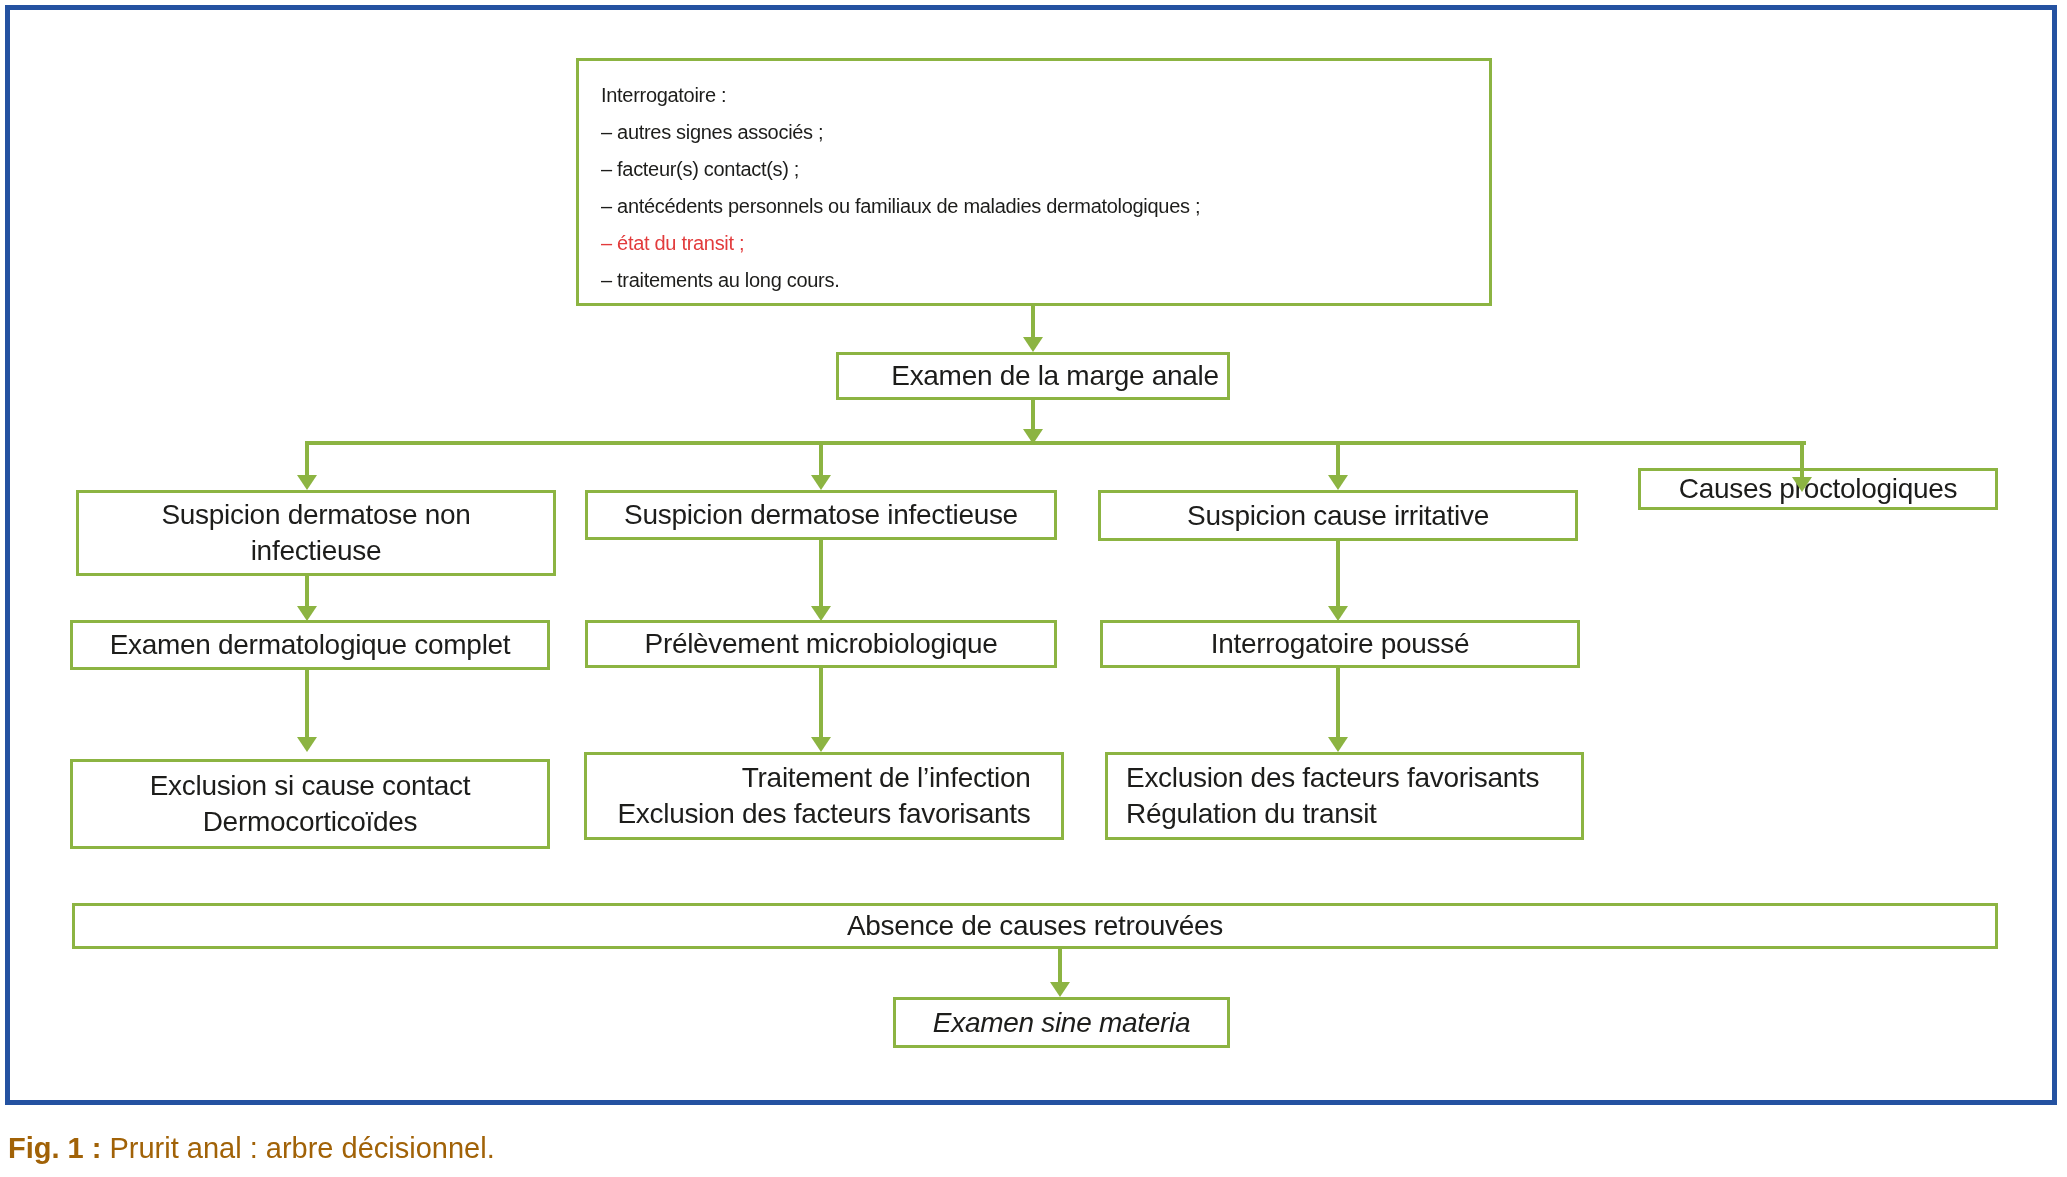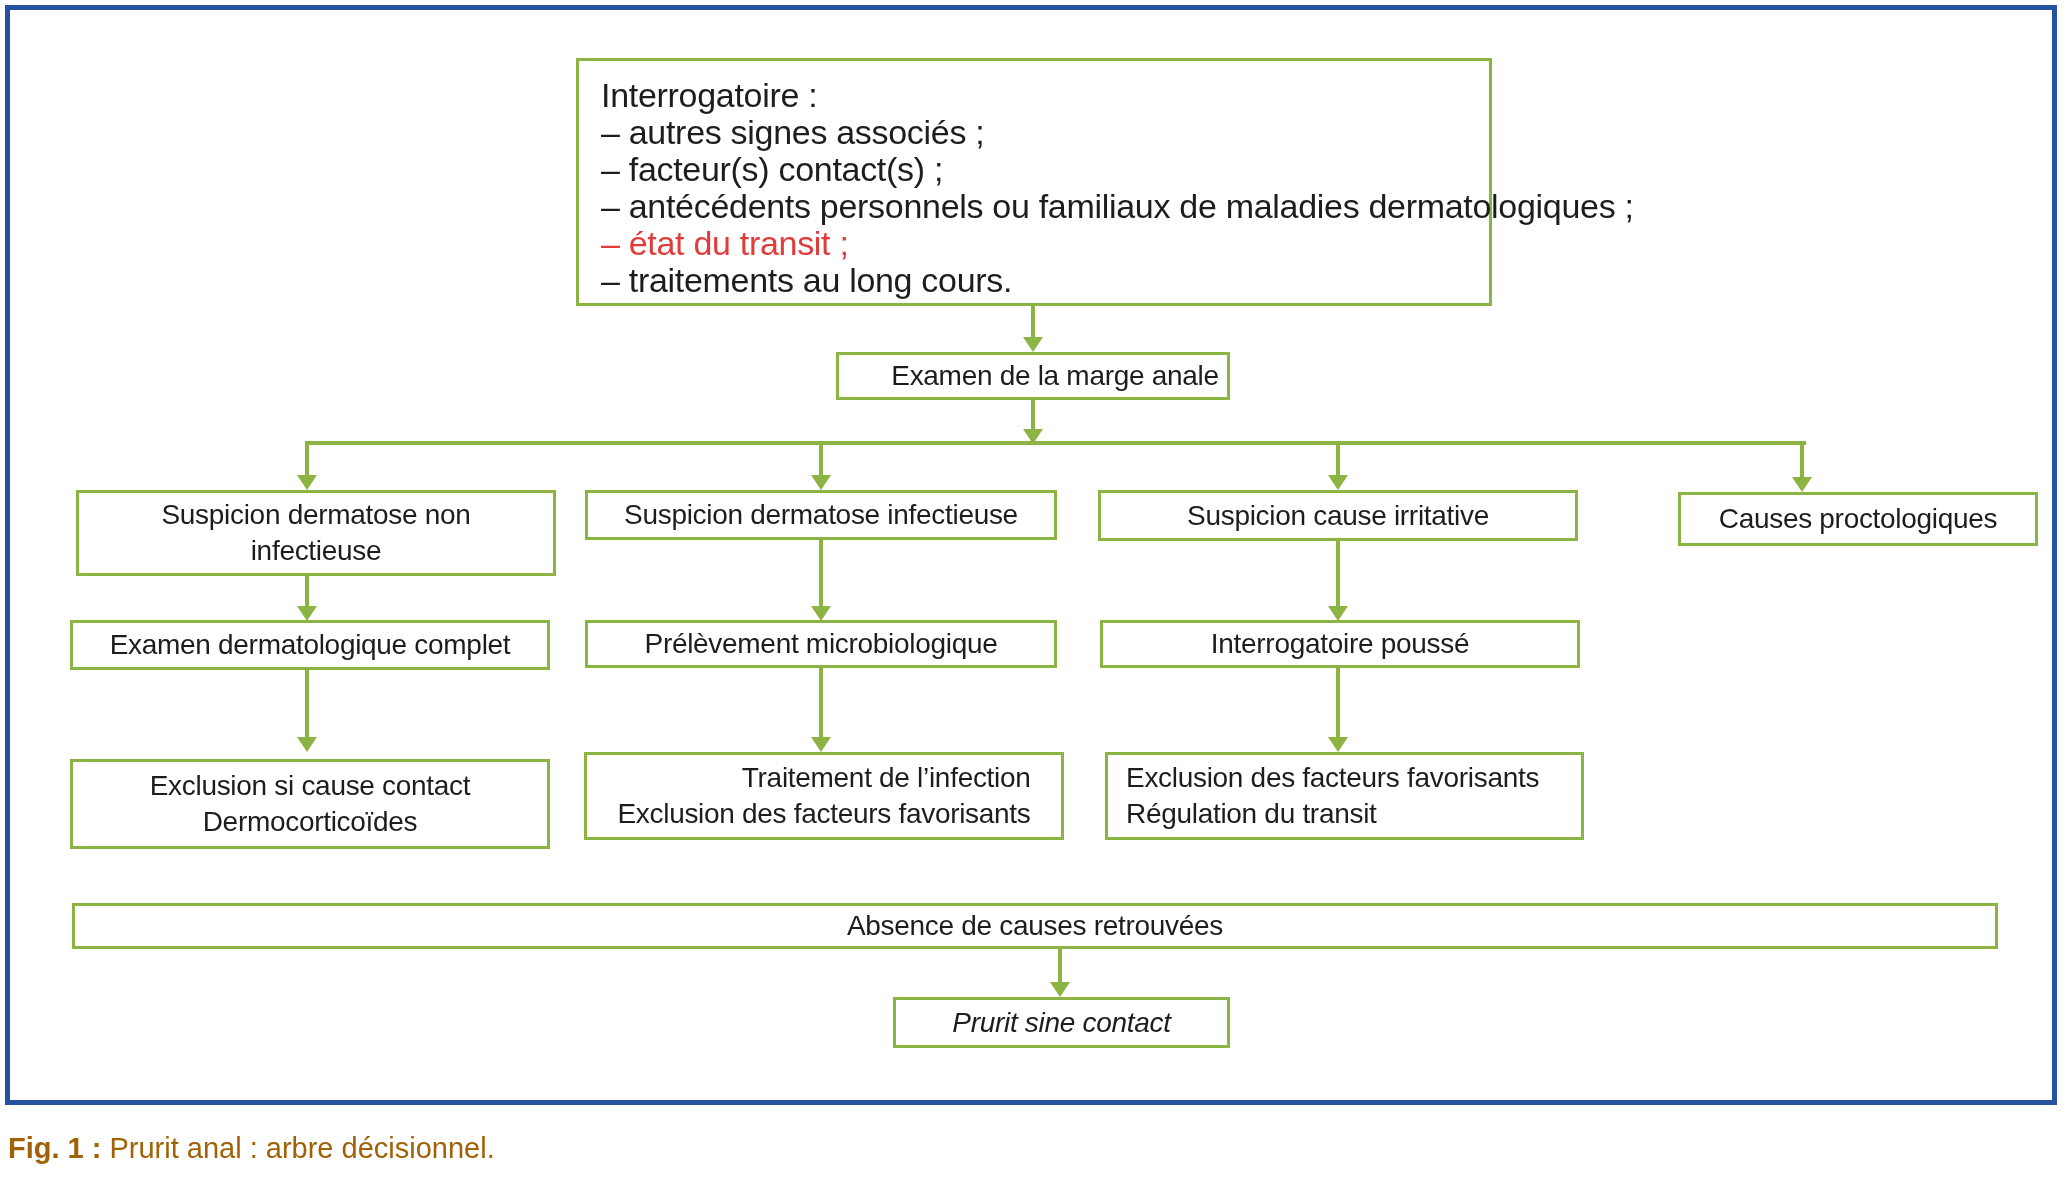--- a/index.html
+++ b/index.html
@@ -13,21 +13,21 @@
   }
   .node{
     position:absolute;box-sizing:border-box;border:3px solid #8cb442;background:#fff;
     display:flex;align-items:center;justify-content:center;text-align:center;
     font-size:28px;line-height:36px;white-space:pre-line;letter-spacing:-0.3px;
   }
   .node.align-left{justify-content:flex-start;text-align:left;padding-left:18px;}
   .node.italic{font-style:italic;}
   .interro{
     position:absolute;box-sizing:border-box;border:3px solid #8cb442;background:#fff;
-    font-size:34px;line-height:37px;padding:16px 22px;letter-spacing:-0.3px;
+    font-size:20px;line-height:37px;padding:16px 22px;letter-spacing:-0.3px;
   }
   .interro .row{white-space:nowrap;}
   .red{color:#e23b3c;}
   .vline{position:absolute;width:4px;background:#8cb442;}
   .hline{position:absolute;height:4px;background:#8cb442;}
   .ahead{
     position:absolute;width:0;height:0;
     border-left:10px solid transparent;border-right:10px solid transparent;
     border-top:15px solid #8cb442;
   }
@@ -49,36 +49,36 @@
     <div class="row red">– état du transit ;</div>
     <div class="row">– traitements au long cours.</div>
   </div>
 
   <div class="node" style="left:836px;top:352px;width:394px;height:48px;padding-left:44px;">Examen de la marge anale</div>
 
   <div class="node" style="left:76px;top:490px;width:480px;height:86px;">Suspicion dermatose non
 infectieuse</div>
   <div class="node" style="left:585px;top:490px;width:472px;height:50px;">Suspicion dermatose infectieuse</div>
   <div class="node" style="left:1098px;top:490px;width:480px;height:51px;">Suspicion cause irritative</div>
-  <div class="node" style="left:1638px;top:492px;width:360px;height:54px;margin-left:40px;">Causes proctologiques</div>
+  <div class="node" style="left:1638px;top:468px;width:360px;height:42px;">Causes proctologiques</div>
 
   <div class="node" style="left:70px;top:620px;width:480px;height:50px;">Examen dermatologique complet</div>
   <div class="node" style="left:585px;top:620px;width:472px;height:48px;">Prélèvement microbiologique</div>
   <div class="node" style="left:1100px;top:620px;width:480px;height:48px;">Interrogatoire poussé</div>
 
   <div class="node" style="left:70px;top:759px;width:480px;height:90px;">Exclusion si cause contact
 Dermocorticoïdes</div>
   <div class="node" style="left:584px;top:752px;width:480px;height:88px;text-align:right;">Traitement de l’infection
 Exclusion des facteurs favorisants</div>
   <div class="node align-left" style="left:1105px;top:752px;width:479px;height:88px;">Exclusion des facteurs favorisants
 Régulation du transit</div>
 
   <div class="node" style="left:72px;top:903px;width:1926px;height:46px;">Absence de causes retrouvées</div>
 
-  <div class="node italic" style="left:893px;top:997px;width:337px;height:51px;">Prurit sine contact</div>
+  <div class="node italic" style="left:893px;top:997px;width:337px;height:51px;">Examen sine materia</div>
 
   <div class="vline" style="left:1031px;top:306px;height:32px;"></div>
   <div class="ahead" style="left:1023px;top:337px;"></div>
 
   <div class="vline" style="left:1031px;top:400px;height:30px;"></div>
   <div class="ahead" style="left:1023px;top:429px;"></div>
 
   <div class="hline" style="left:305px;top:441px;width:1501px;"></div>
 
   <div class="vline" style="left:305px;top:441px;height:35px;"></div>

